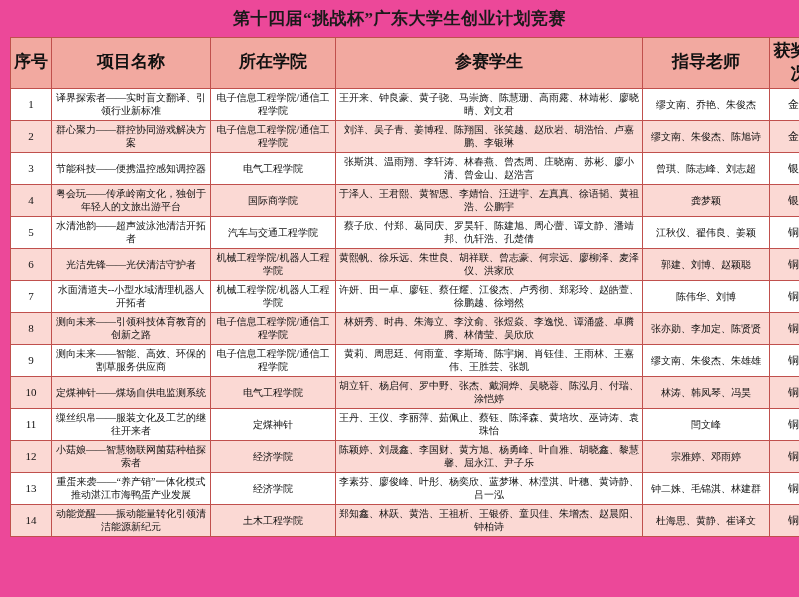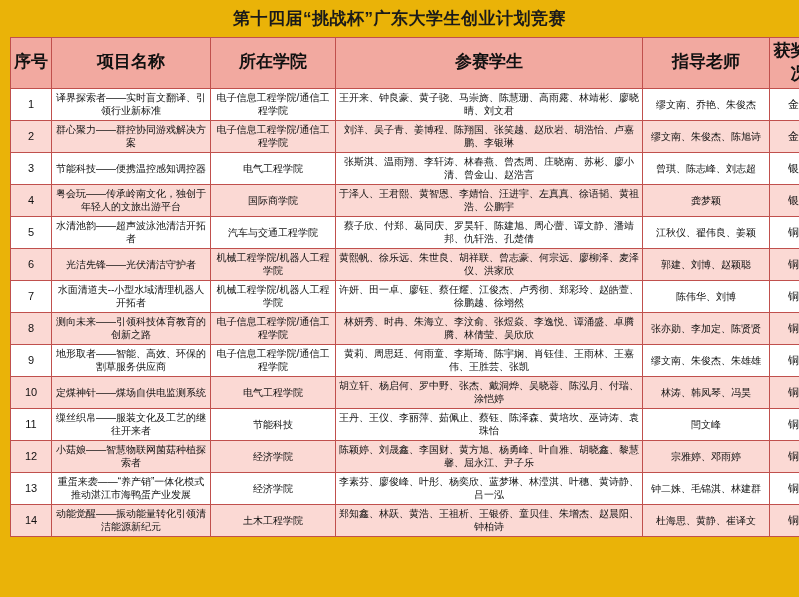--- a/index.html
+++ b/index.html
@@ -6,21 +6,22 @@
   body{
     width:799px;height:597px;
     background:#f5b9b0;
     font-family:"Liberation Sans","DejaVu Sans",sans-serif;
     overflow:hidden;
   }
   .page{
     width:799px;height:597px;
     box-sizing:border-box;
     padding:6px 10px 4px 10px;
-    background:#eab308;
+    background:#ec4899;
+    font-family:Liberation Serif, serif;
   }
   .title-block{
     text-align:center;
     color:#1a1a1a;
     font-weight:bold;
     line-height:1.35;
     padding:2px 0 6px 0;
   }
   .title-line{
     font-size:17px;
@@ -141,38 +142,38 @@
       <tr class="even">
         <td class="col-no">8</td>
         <td class="col-name">测向未来——引领科技体育教育的创新之路</td>
         <td class="col-college">电子信息工程学院/通信工程学院</td>
         <td class="col-members">林妍秀、时冉、朱海立、李汶俞、张煜焱、李逸悦、谭涌盛、卓腾腾、林倩莹、吴欣欣</td>
         <td class="col-teachers">张亦勋、李加定、陈贤贤</td>
         <td class="col-award">铜奖</td>
       </tr>
       <tr class="odd">
         <td class="col-no">9</td>
-        <td class="col-name">地形取者——智能、高效、环保的割草服务供应商</td>
+        <td class="col-name">测向未来——智能、高效、环保的割草服务供应商</td>
         <td class="col-college">电子信息工程学院/通信工程学院</td>
         <td class="col-members">黄莉、周思廷、何雨童、李斯琦、陈宇娴、肖钰佳、王雨林、王嘉伟、王胜芸、张凯</td>
         <td class="col-teachers">缪文南、朱俊杰、朱雄雄</td>
         <td class="col-award">铜奖</td>
       </tr>
       <tr class="even">
         <td class="col-no">10</td>
         <td class="col-name">定煤神针——煤场自供电监测系统</td>
         <td class="col-college">电气工程学院</td>
         <td class="col-members">胡立轩、杨启何、罗中野、张杰、戴洞烨、吴晓蓉、陈泓月、付瑞、涂恺婷</td>
         <td class="col-teachers">林涛、韩凤琴、冯昊</td>
         <td class="col-award">铜奖</td>
       </tr>
       <tr class="odd">
         <td class="col-no">11</td>
         <td class="col-name">缫丝织帛——服装文化及工艺的继往开来者</td>
-        <td class="col-college">节能科技</td>
+        <td class="col-college">定煤神针</td>
         <td class="col-members">王丹、王仪、李丽萍、茹佩止、蔡钰、陈泽森、黄培坎、巫诗涛、袁珠怡</td>
         <td class="col-teachers">閆文峰</td>
         <td class="col-award">铜奖</td>
       </tr>
       <tr class="even">
         <td class="col-no">12</td>
         <td class="col-name">小菇娘——智慧物联网菌菇种植探索者</td>
         <td class="col-college">经济学院</td>
         <td class="col-members">陈颖婷、刘晟鑫、李国财、黄方旭、杨勇峰、叶自雅、胡晓鑫、黎慧馨、屈永江、尹子乐</td>
         <td class="col-teachers">宗雅婷、邓雨婷</td>

